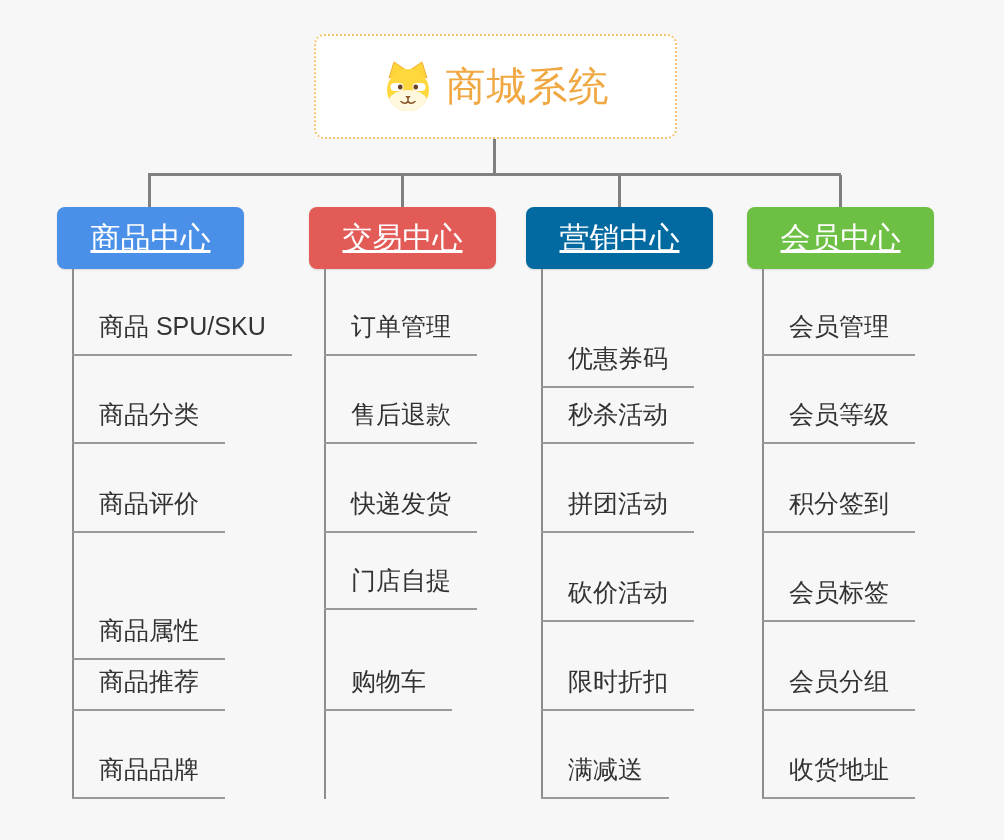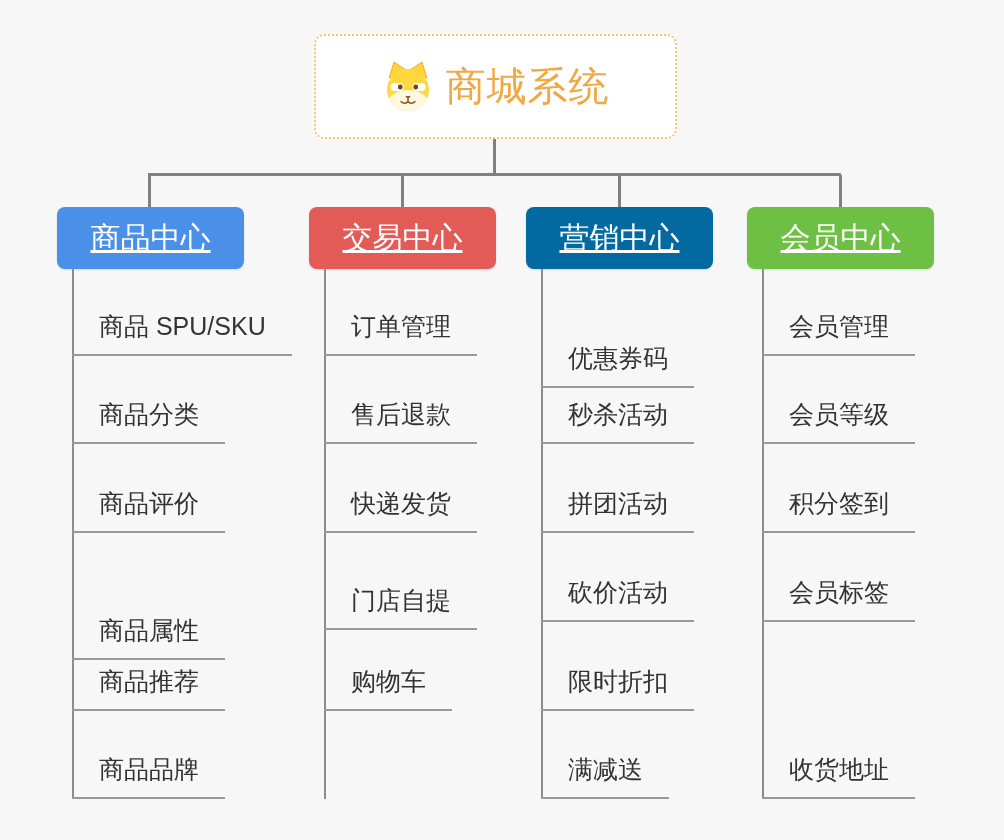--- a/index.html
+++ b/index.html
@@ -113,37 +113,38 @@
         <div class="child-item" style="top: 370px; margin-top: 38px;">商品属性</div>
         <div class="child-item" style="top: 459px;">商品推荐</div>
         <div class="child-item" style="top: 547px;">商品品牌</div>
       </div>
       <div class="branch" style="left: 309px;">
         <div class="branch-header" style="background: rgb(226, 91, 87);">交易中心</div>
         <div class="branch-vline"></div>
         <div class="child-item" style="top: 104px;">订单管理</div>
         <div class="child-item" style="top: 192px;">售后退款</div>
         <div class="child-item" style="top: 281px;">快递发货</div>
-        <div class="child-item" style="top: 378px;">门店自提</div>
+        <div class="child-item" style="top: 358px;">门店自提</div>
         <div class="child-item" style="top: 459px;">购物车</div>
       </div>
       <div class="branch" style="left: 526px;">
         <div class="branch-header" style="background: #0369a1;">营销中心</div>
         <div class="branch-vline"></div>
         <div class="child-item" style="top: 104px; margin-top: 32px;">优惠券码</div>
         <div class="child-item" style="top: 192px;">秒杀活动</div>
         <div class="child-item" style="top: 281px;">拼团活动</div>
         <div class="child-item" style="top: 370px;">砍价活动</div>
         <div class="child-item" style="top: 459px;">限时折扣</div>
         <div class="child-item" style="top: 547px;">满减送</div>
       </div>
       <div class="branch" style="left: 747px;">
         <div class="branch-header" style="background: rgb(109, 192, 68);">会员中心</div>
         <div class="branch-vline"></div>
         <div class="child-item" style="top: 104px;">会员管理</div>
         <div class="child-item" style="top: 192px;">会员等级</div>
         <div class="child-item" style="top: 281px;">积分签到</div>
         <div class="child-item" style="top: 370px;">会员标签</div>
+        <div class="child-item" style="top: 459px;">会员分组</div>
         <div class="child-item" style="top: 547px;">收货地址</div>
       </div>
     </div>
 
 </div>
 
 </body></html>

